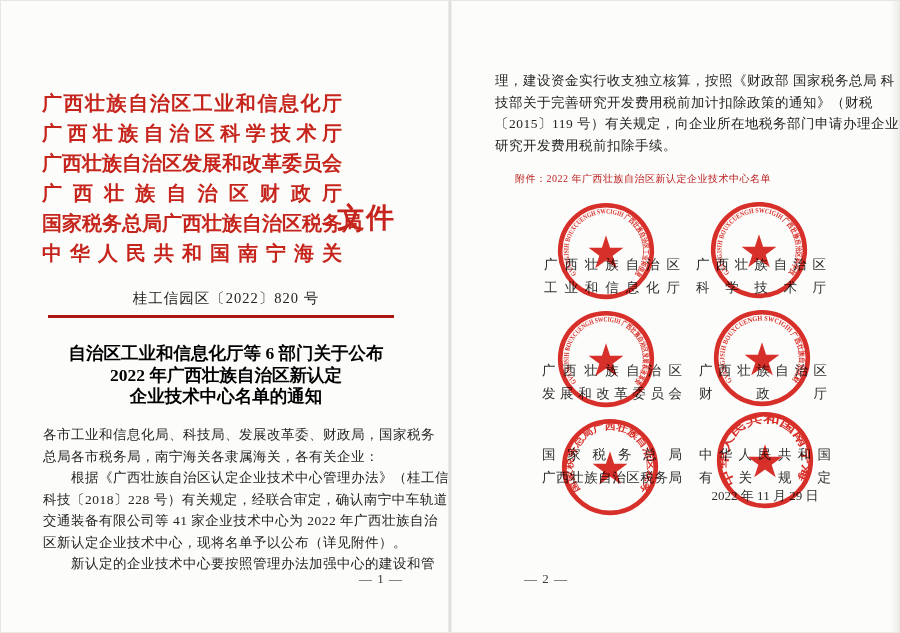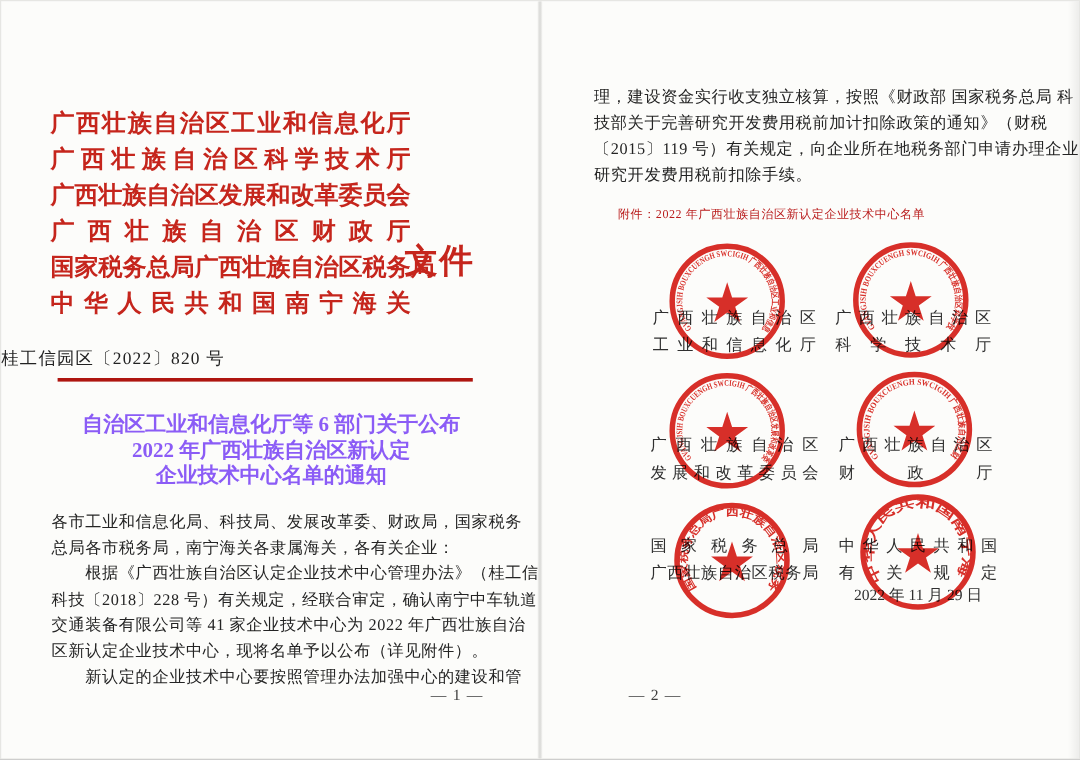--- a/index.html
+++ b/index.html
@@ -14,26 +14,26 @@
   .edge-right{position:absolute;right:0;top:0;width:9px;height:633px;
            background:linear-gradient(to right,rgba(0,0,0,0),rgba(0,0,0,0.06));}
   .tline{white-space:nowrap;}
 
   
   .letterhead{position:absolute;left:41px;top:87px;width:300px;font-weight:bold;
               font-size:20px;line-height:30px;color:var(--red);}
   .letterhead .tline{text-align:justify;text-align-last:justify;text-justify:inter-character;}
   .wenjian{position:absolute;left:336px;top:163px;font-size:28px;font-weight:bold;
            color:var(--red);letter-spacing:1px;margin-top:35px;}
-  .doc-no{position:absolute;left:0;top:288px;width:450px;
+  .doc-no{position:absolute;left:0;top:288px;width:450px;text-align:center;
           font-size:14.5px;color:#222;letter-spacing:1px;}
   .red-rule{position:absolute;left:47px;top:314px;width:346px;height:3px;background:var(--rule);}
 
   .title{position:absolute;left:0;top:342px;width:450px;text-align:center;
-         font-weight:bold;font-size:17.5px;line-height:21.5px;color:#8b5cf6;}
+         font-weight:bold;font-size:17.5px;line-height:21.5px;color:#000000;}
 
   .body{position:absolute;font-size:13.5px;line-height:21.5px;letter-spacing:0.5px;color:#242424;}
   .body-left{left:42px;top:423px;width:382px;}
   .body-right{left:44px;top:69px;width:396px;}
   .attachment{position:absolute;left:64px;top:171px;font-size:10px;letter-spacing:0.5px;color:#b91c1c;white-space:nowrap;}
 
   .pageno{position:absolute;font-size:13px;color:#3c3c3c;letter-spacing:1px;white-space:nowrap;}
   .pageno-1{left:350px;top:570px;width:60px;text-align:center;}
   .pageno-2{left:65px;top:570px;width:60px;text-align:center;}
 

